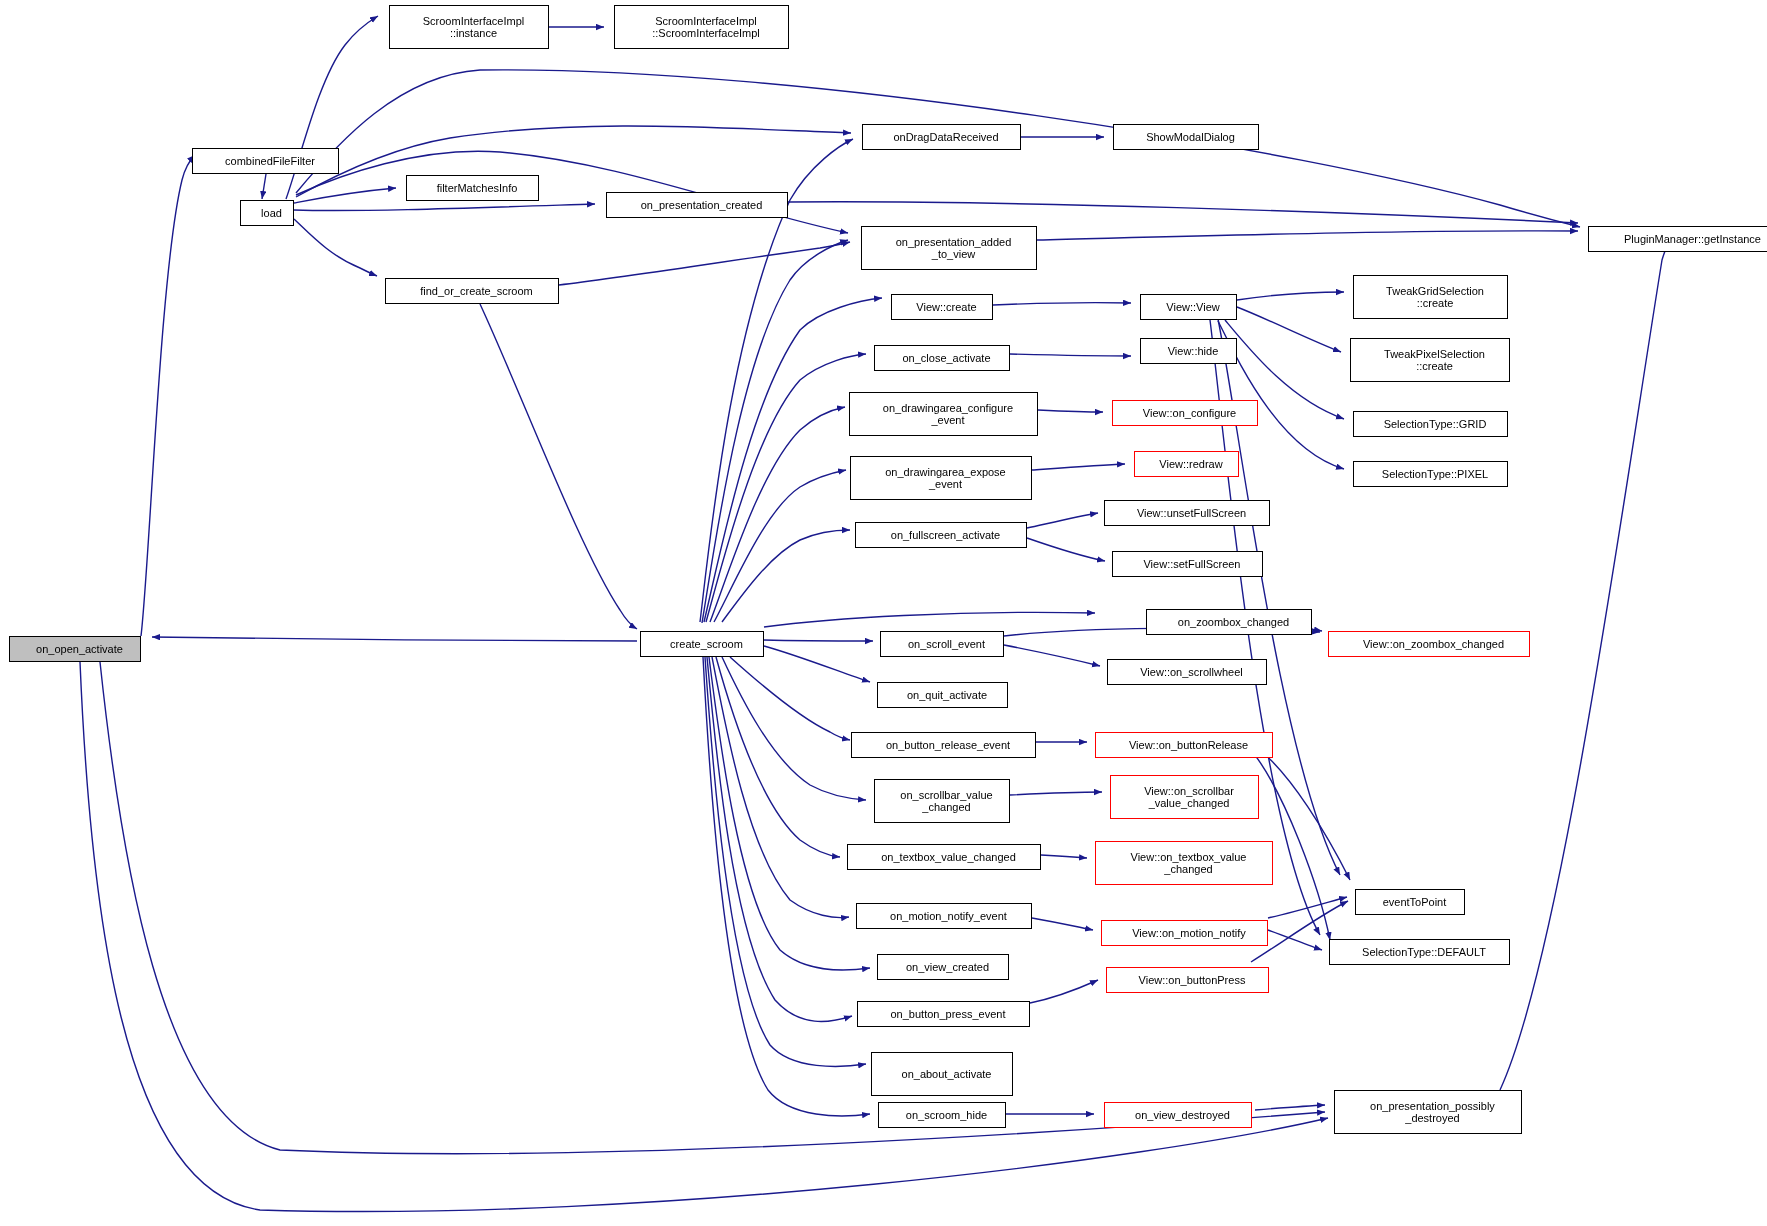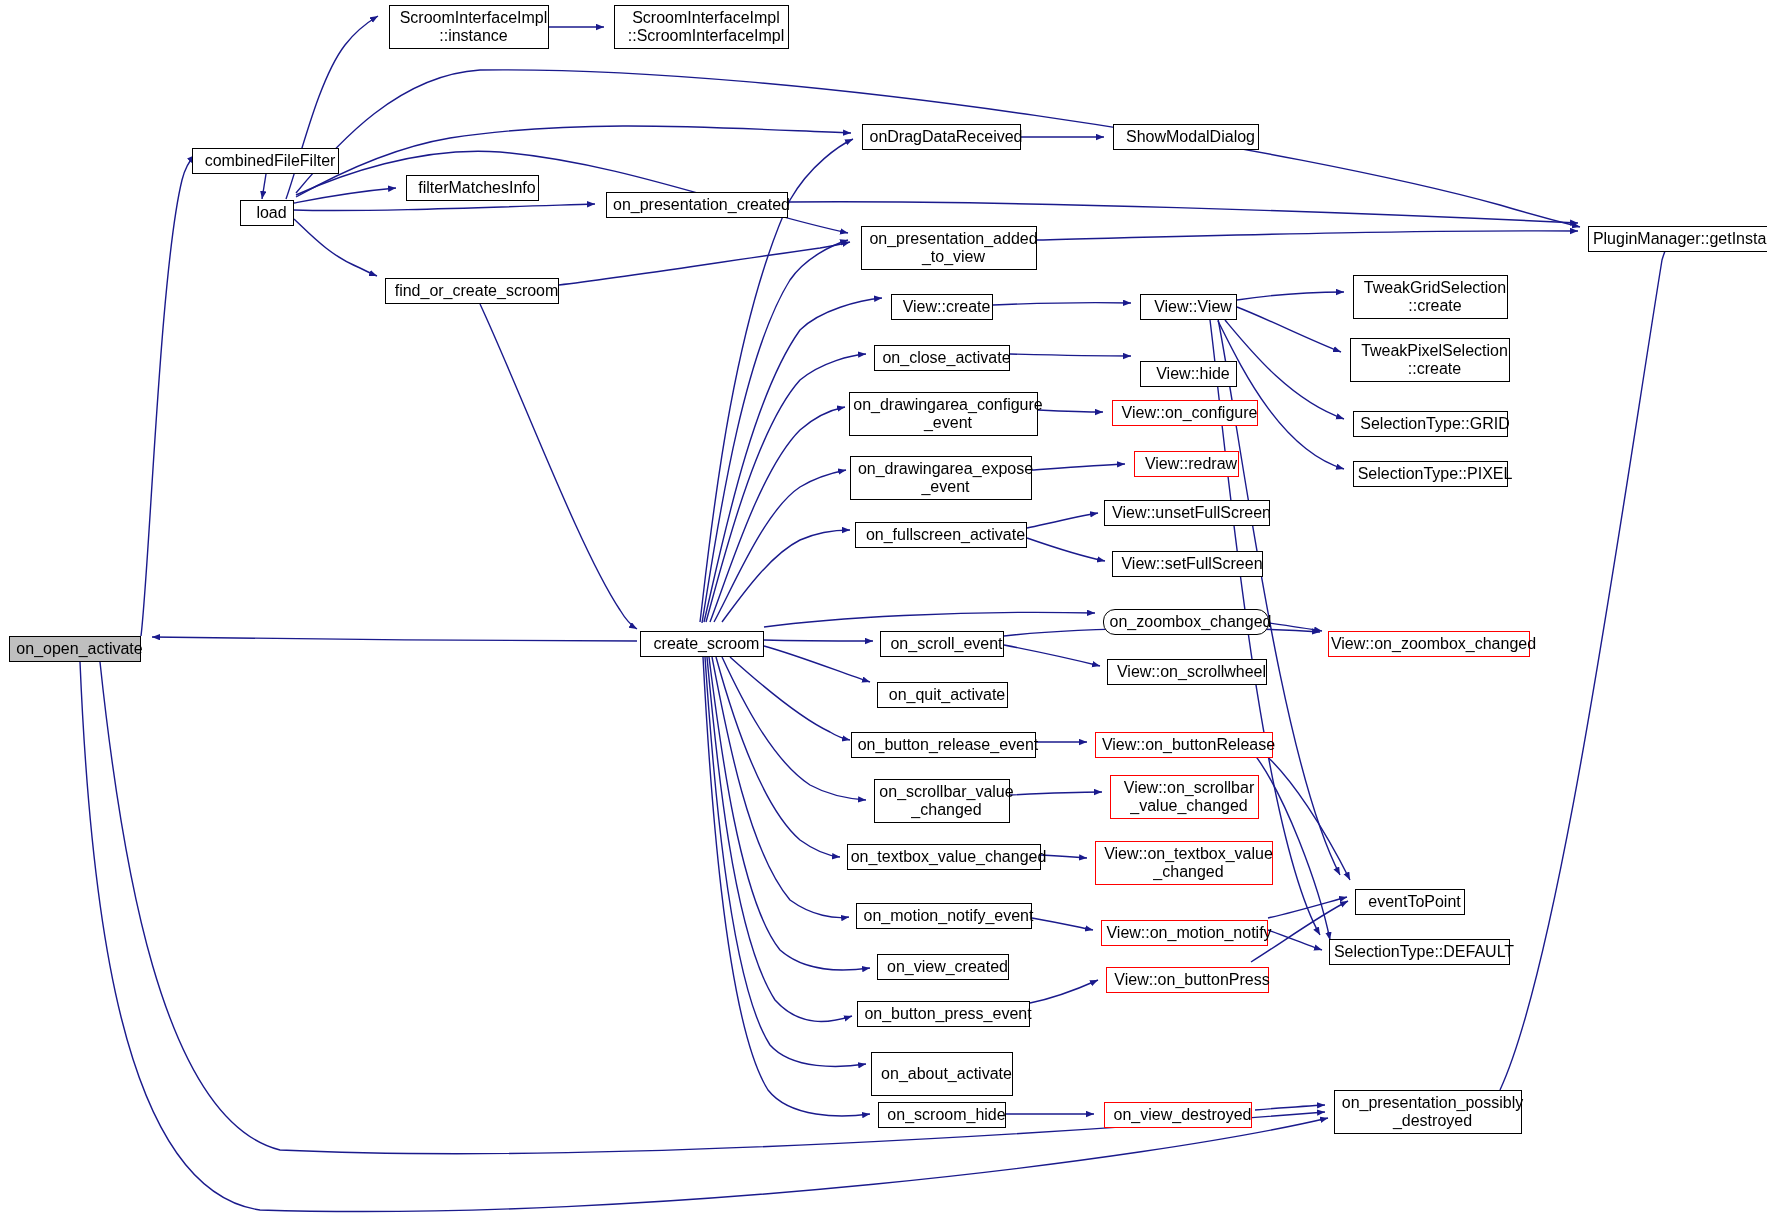--- a/index.html
+++ b/index.html
@@ -22,21 +22,21 @@
     width: 1767px;
     height: 1226px;
     pointer-events: none;
   }
   .node {
     position: absolute;
     box-sizing: border-box;
     border: 1px solid #000000;
     background: #ffffff;
     color: #000000;
-    font-size: 16px;
+    font-size: 11px;
     line-height: 1.12;
     text-align: center;
     display: flex;
     align-items: center;
     justify-content: center;
     white-space: pre;
     letter-spacing: 0px;
     padding-left: 9px;
   }
   .node.red {
@@ -143,32 +143,32 @@
       <div class="node" style="left: 1588px; top: 226px; width: 200px; height: 26px;">PluginManager::getInstance</div>
       <div class="node" style="left: 891px; top: 294px; width: 102px; height: 26px;">View::create</div>
       <div class="node" style="left: 1140px; top: 294px; width: 97px; height: 26px;">View::View</div>
       <div class="node" style="left: 1353px; top: 275px; width: 155px; height: 44px;">TweakGridSelection
 ::create</div>
       <div class="node" style="left: 1350px; top: 338px; width: 160px; height: 44px;">TweakPixelSelection
 ::create</div>
       <div class="node" style="left: 1353px; top: 411px; width: 155px; height: 26px;">SelectionType::GRID</div>
       <div class="node" style="left: 1353px; top: 461px; width: 155px; height: 26px;">SelectionType::PIXEL</div>
       <div class="node" style="left: 874px; top: 345px; width: 136px; height: 26px;">on_close_activate</div>
-      <div class="node" style="left: 1140px; top: 361px; width: 97px; height: 26px;">View::hide</div>
+      <div class="node" style="left: 1140px; top: 338px; width: 97px; height: 26px;">View::hide</div>
       <div class="node" style="left: 849px; top: 392px; width: 189px; height: 44px;">on_drawingarea_configure
 _event</div>
       <div class="node red" style="left: 1112px; top: 400px; width: 146px; height: 26px;">View::on_configure</div>
       <div class="node" style="left: 850px; top: 456px; width: 182px; height: 44px;">on_drawingarea_expose
 _event</div>
       <div class="node red" style="left: 1134px; top: 451px; width: 105px; height: 26px;">View::redraw</div>
       <div class="node" style="left: 855px; top: 522px; width: 172px; height: 26px;">on_fullscreen_activate</div>
       <div class="node" style="left: 1104px; top: 500px; width: 166px; height: 26px;">View::unsetFullScreen</div>
       <div class="node" style="left: 1112px; top: 551px; width: 151px; height: 26px;">View::setFullScreen</div>
       <div class="node" style="left: 640px; top: 631px; width: 124px; height: 26px;">create_scroom</div>
-      <div class="node" style="left: 1103px; top: 609px; width: 166px; height: 26px; border-radius: 12px;">on_zoombox_changed</div>
+      <div class="node" style="left: 1146px; top: 609px; width: 166px; height: 26px;">on_zoombox_changed</div>
       <div class="node red" style="left: 1328px; top: 631px; width: 202px; height: 26px;">View::on_zoombox_changed</div>
       <div class="node" style="left: 880px; top: 631px; width: 124px; height: 26px;">on_scroll_event</div>
       <div class="node" style="left: 1107px; top: 659px; width: 160px; height: 26px;">View::on_scrollwheel</div>
       <div class="node" style="left: 877px; top: 682px; width: 131px; height: 26px;">on_quit_activate</div>
       <div class="node" style="left: 851px; top: 732px; width: 185px; height: 26px;">on_button_release_event</div>
       <div class="node red" style="left: 1095px; top: 732px; width: 178px; height: 26px;">View::on_buttonRelease</div>
       <div class="node" style="left: 874px; top: 779px; width: 136px; height: 44px;">on_scrollbar_value
 _changed</div>
       <div class="node red" style="left: 1110px; top: 775px; width: 149px; height: 44px;">View::on_scrollbar
 _value_changed</div>

